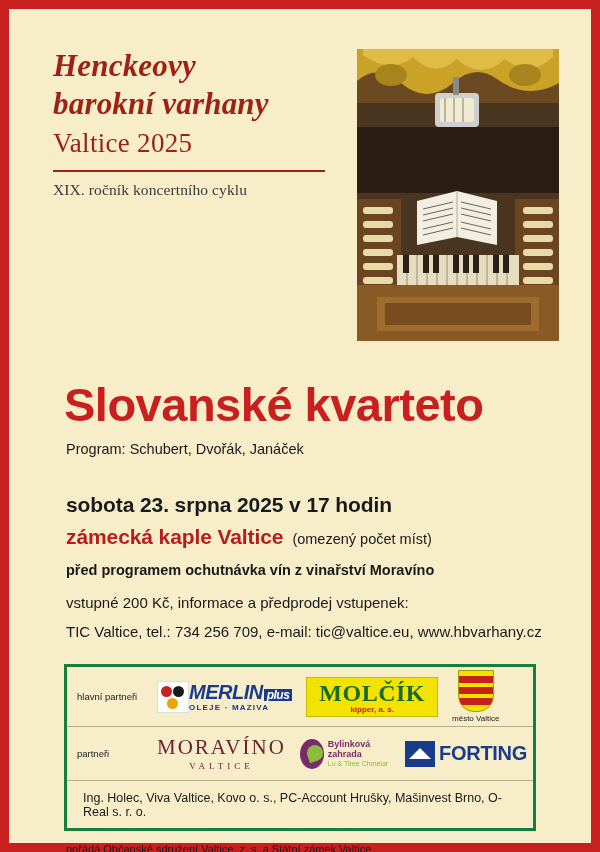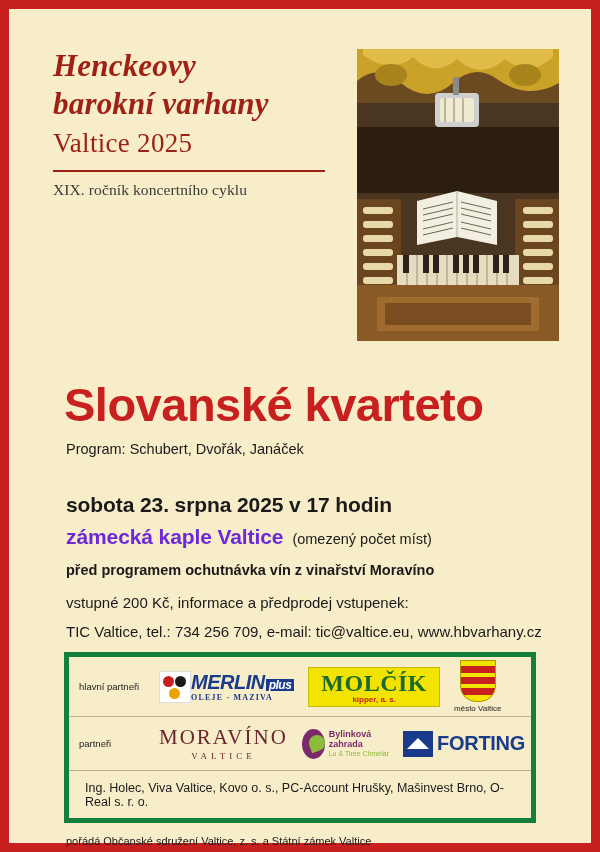--- a/index.html
+++ b/index.html
@@ -102,21 +102,21 @@
     letter-spacing: -0.1px;
   }
   .place-row {
     margin: 8px 0 0 57px;
     display: flex;
     align-items: baseline;
   }
   .place {
     font-weight: bold;
     font-size: 21px;
-    color: #6d28d9;
+    color: #b91c1c;
     letter-spacing: -0.1px;
   }
   .place-note {
     font-size: 14.5px;
     color: #1a1a1a;
     margin-left: 9px;
   }
   .tasting {
     margin: 13px 0 0 57px;
     font-weight: bold;
@@ -129,22 +129,22 @@
     color: #1a1a1a;
   }
   .contact {
     margin: 12px 0 0 57px;
     font-size: 15px;
     color: #1a1a1a;
   }
 
   
   .sponsors {
-    margin: 12px 55px 0 55px;
-    border: 5px solid #15803d;
+    margin: 24px 55px 0 55px;
+    border: 3px solid #15803d;
     box-sizing: border-box;
   }
   .sponsor-row {
     display: flex;
     align-items: center;
     min-height: 54px;
     border-bottom: 1px solid #b9ae8c;
     padding: 3px 6px;
     box-sizing: border-box;
   }
@@ -204,21 +204,20 @@
     font-style: italic;
     padding: 0 3px;
     margin-left: 1px;
   }
   .merlin-sub {
     font-size: 8px;
     letter-spacing: 1.2px;
     color: #1a3a8c;
     font-weight: bold;
     margin-top: 2px;
-    font-family: Liberation Serif, serif;
   }
 
   
   .molcik {
     background: #f2e400;
     border: 1px solid #c9b900;
     padding: 3px 12px 2px 12px;
     text-align: center;
     line-height: 1;
   }

